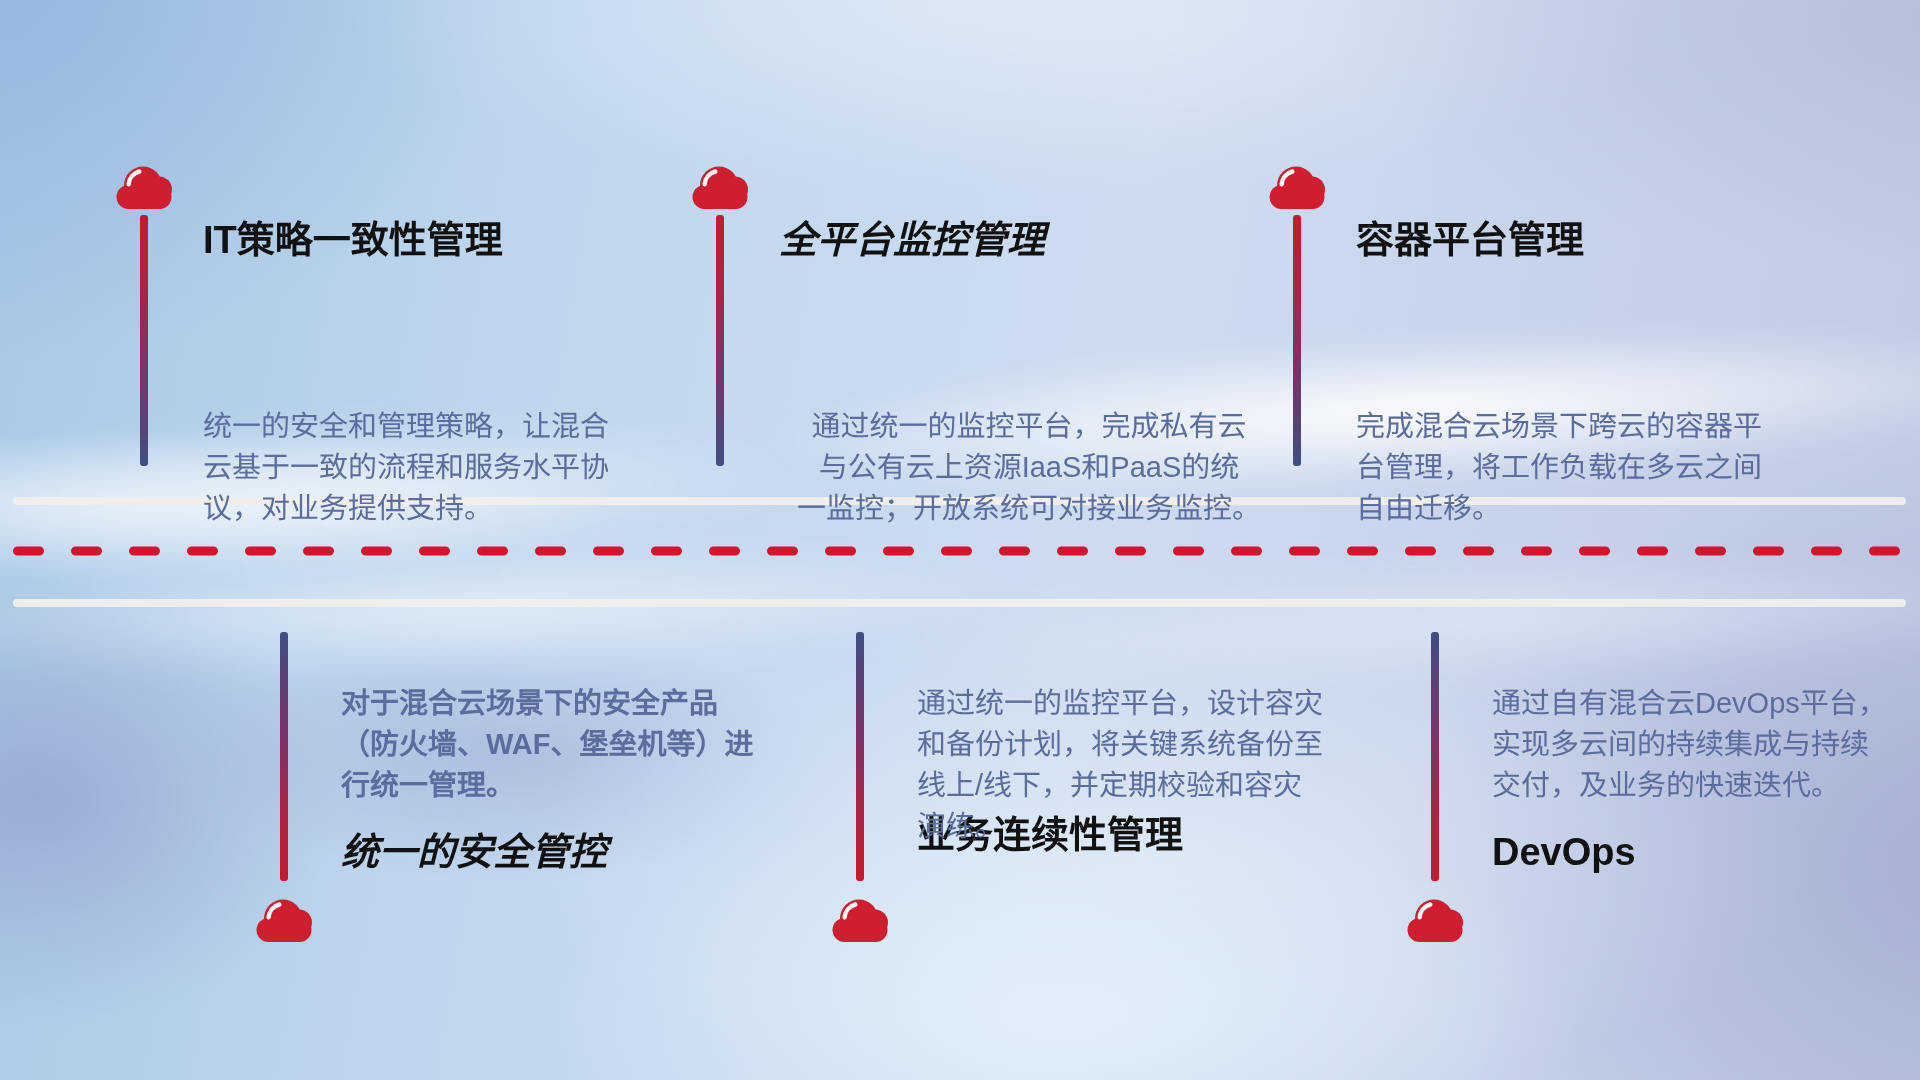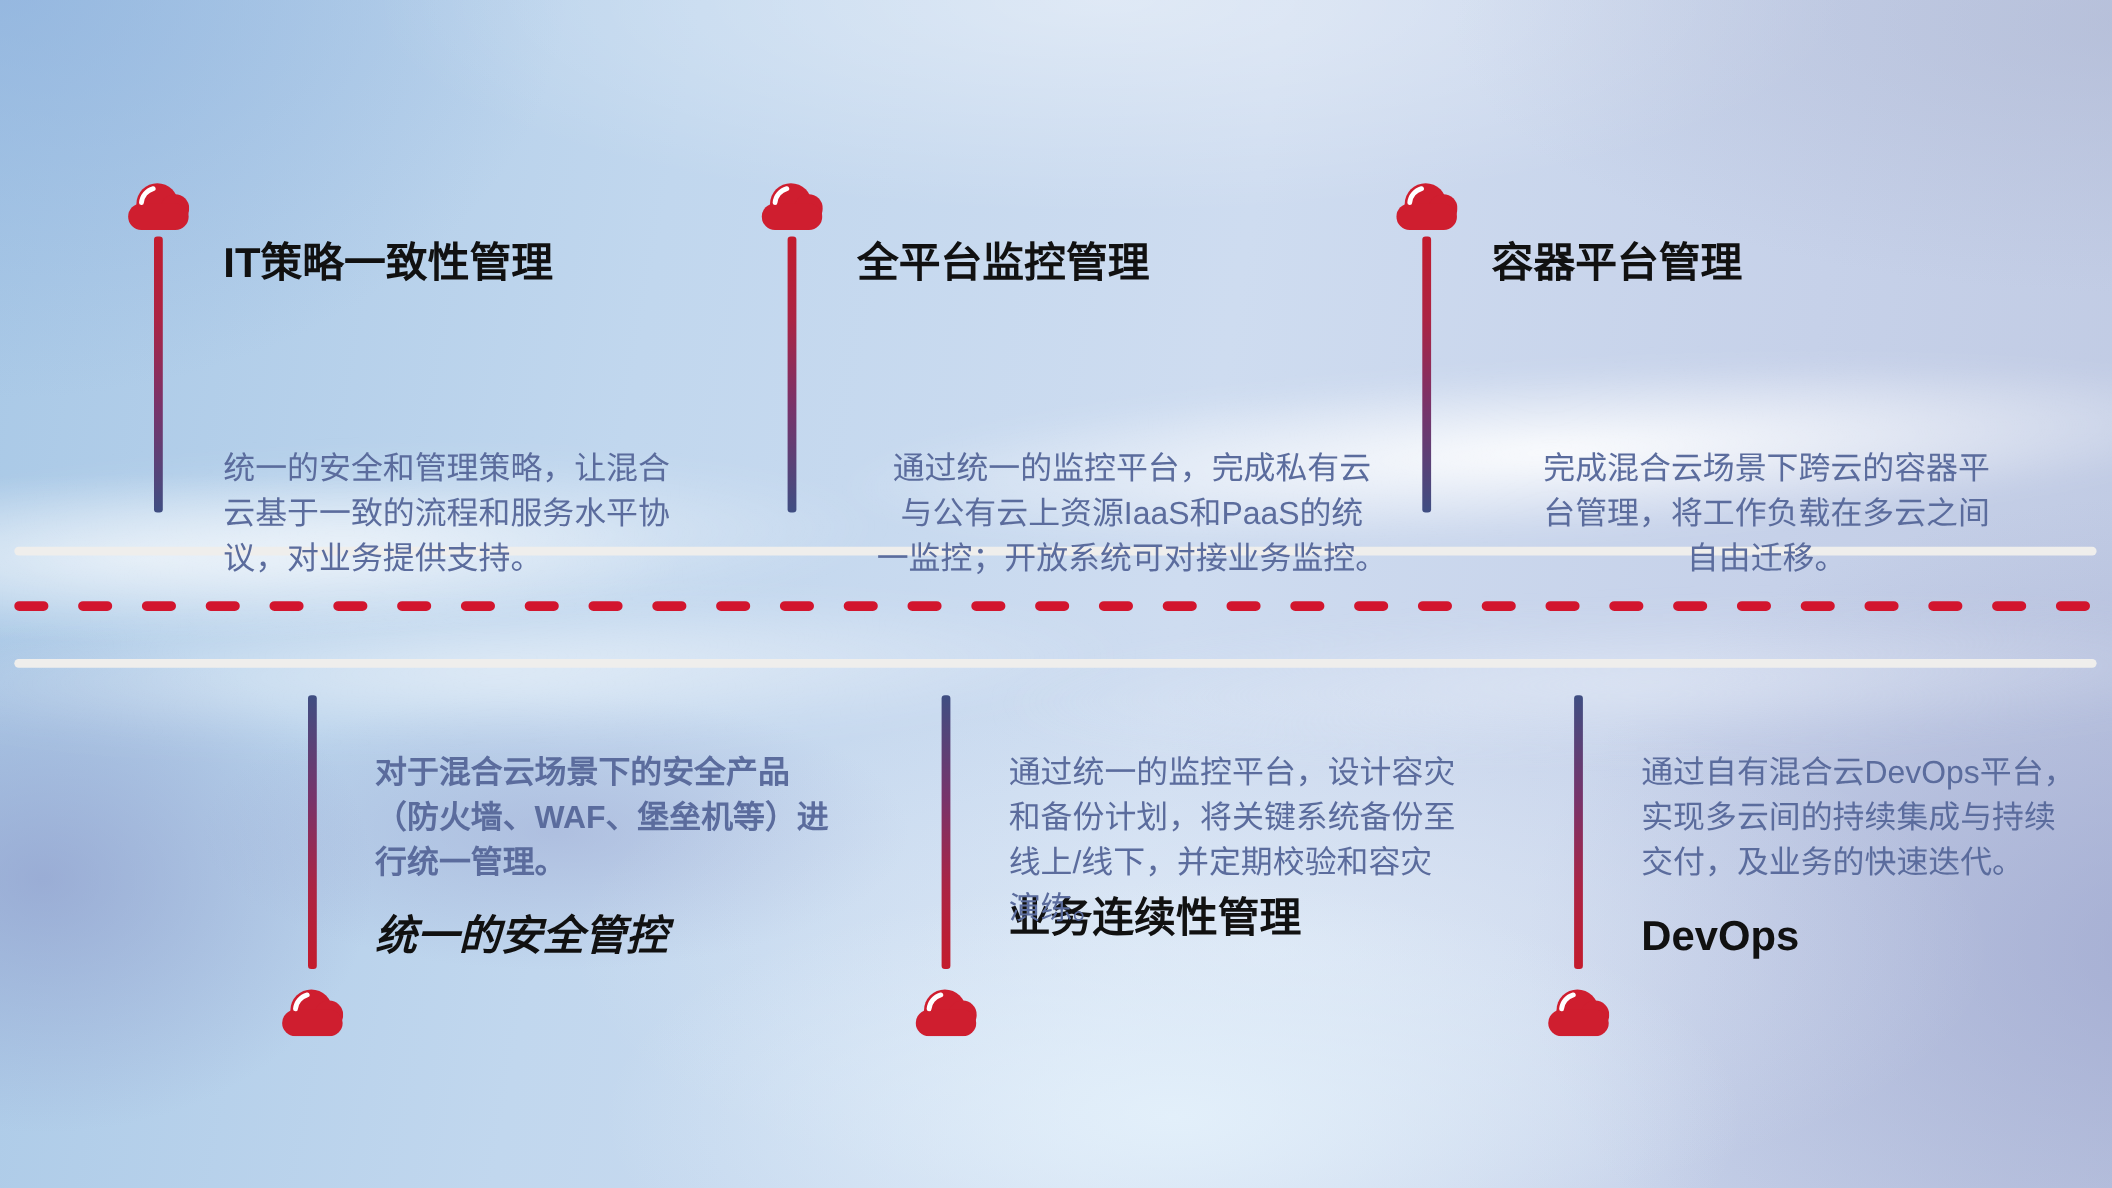--- a/index.html
+++ b/index.html
@@ -88,38 +88,38 @@
   <div class="col">
     <svg class="cloud" viewBox="0 0 56 45" style="left: 672px; top: 164px;">
       <g style="fill:var(--accent-red)">
         <circle cx="27" cy="21.5" r="19"></circle>
         <circle cx="43" cy="25.5" r="13"></circle>
         <rect x="0.5" y="21" width="55" height="24" rx="12"></rect>
       </g>
       <path d="M 12.6 20.2 A 14.5 14.5 0 0 1 23.3 7.5" fill="none" style="stroke:var(--cloud-highlight)" stroke-width="4.4" stroke-linecap="round"></path>
     </svg>
     <div class="stem down" style="left: 696px; top: 215px; height: 251px;"></div>
-    <div class="title" style="left: 759px; top: 221px;">全平台监控管理</div>
+    <div class="title" style="left: 759px; top: 221px; font-style: italic;">全平台监控管理</div>
     <div class="desc" style="left: 759px; top: 361px; text-align: center;">通过统一的监控平台，完成私有云
 与公有云上资源IaaS和PaaS的统
 一监控；开放系统可对接业务监控。</div>
   </div>
 
   <div class="col">
     <svg class="cloud" viewBox="0 0 56 45" style="left: 1249px; top: 164px;">
       <g style="fill:var(--accent-red)">
         <circle cx="27" cy="21.5" r="19"></circle>
         <circle cx="43" cy="25.5" r="13"></circle>
         <rect x="0.5" y="21" width="55" height="24" rx="12"></rect>
       </g>
       <path d="M 12.6 20.2 A 14.5 14.5 0 0 1 23.3 7.5" fill="none" style="stroke:var(--cloud-highlight)" stroke-width="4.4" stroke-linecap="round"></path>
     </svg>
     <div class="stem down" style="left: 1273px; top: 215px; height: 251px;"></div>
     <div class="title" style="left: 1336px; top: 221px;">容器平台管理</div>
-    <div class="desc" style="left: 1336px; top: 361px; text-align: center;">完成混合云场景下跨云的容器平
+    <div class="desc" style="left: 1336px; top: 361px;">完成混合云场景下跨云的容器平
 台管理，将工作负载在多云之间
 自由迁移。</div>
   </div>
 
   <div class="col">
     <svg class="cloud" viewBox="0 0 56 45" style="left: 236px; top: 897px;">
       <g style="fill:var(--accent-red)">
         <circle cx="27" cy="21.5" r="19"></circle>
         <circle cx="43" cy="25.5" r="13"></circle>
         <rect x="0.5" y="21" width="55" height="24" rx="12"></rect>

